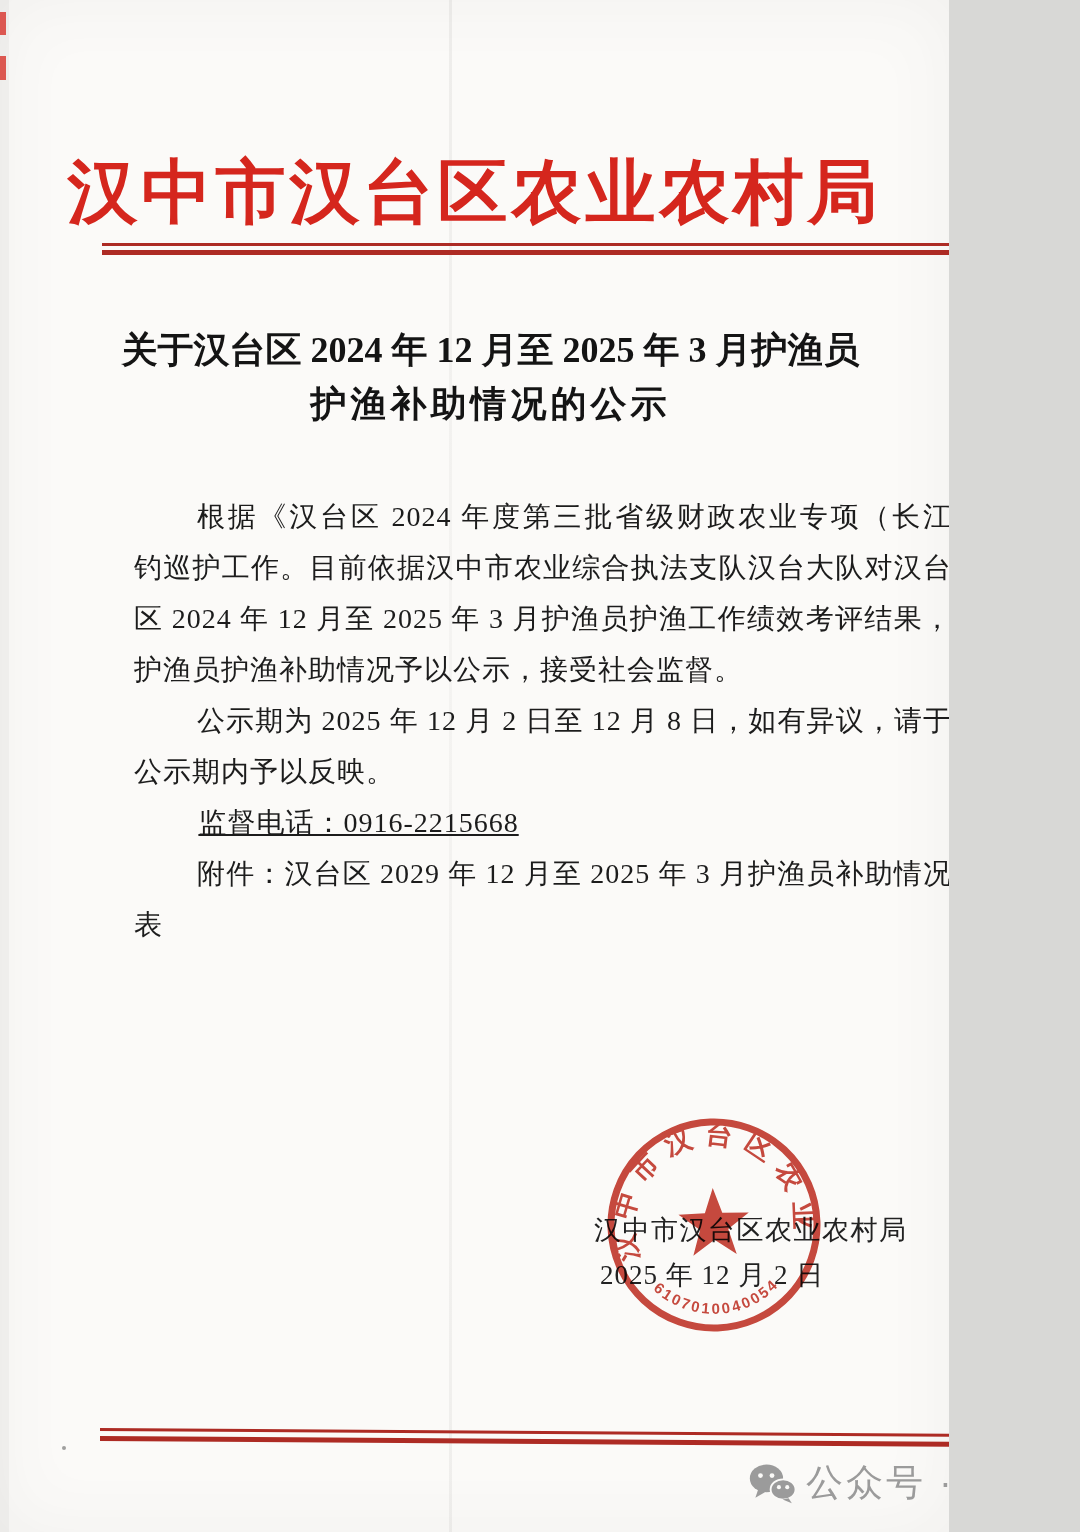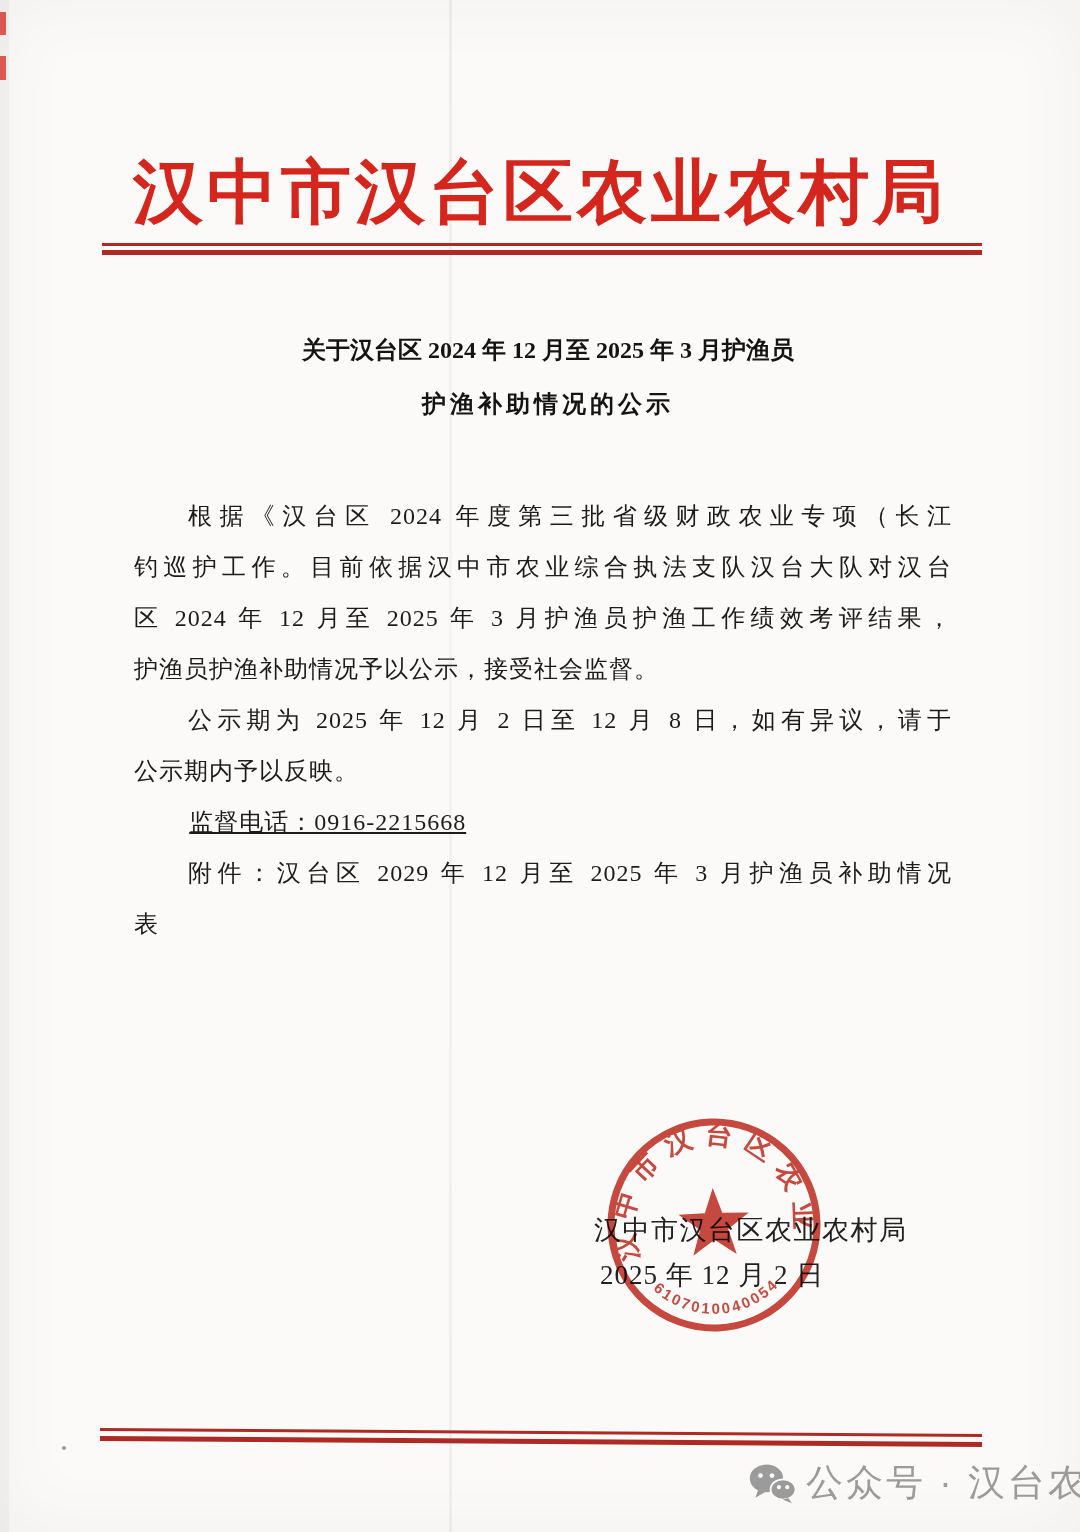--- a/index.html
+++ b/index.html
@@ -1,24 +1,25 @@
 <!DOCTYPE html>
 <html><head>
 <meta charset="utf-8">
 <style>
   html, body { margin: 0; padding: 0; background: #d8d8d6; }
   .page {
     position: relative;
-    width: 1080px;
+    width: 917px;
     height: 1532px;
     background: #fbfaf8;
     overflow: hidden;
     font-family: "Liberation Serif", "DejaVu Serif", serif;
     color: #1c1c1c;
     box-shadow: inset 0 0 70px rgba(90,85,80,0.06);
+    padding-left: 32px;
   }
   
   .fold-line {
     position: absolute; left: 449px; top: 0; width: 3px; height: 100%;
     background: linear-gradient(to bottom, rgba(120,118,115,0.10), rgba(120,118,115,0.05) 40%, rgba(120,118,115,0.09));
   }
   .edge-strip {
     position: absolute; left: 0; top: 0; width: 9px; height: 100%;
     background: rgba(100,98,95,0.05);
   }
@@ -38,30 +39,30 @@
   .rule { position: absolute; left: 102px; width: 880px; background: #ad2b24; }
   .rule-top-thin  { top: 243px; height: 3px; }
   .rule-top-thick { top: 250px; height: 5px; }
 
   .rule-bottom { position: absolute; left: 100px; width: 882px; background: #ad2b24; transform: rotate(0.4deg); }
   .rule-bottom-thin  { top: 1431px; height: 3px; }
   .rule-bottom-thick { top: 1439px; height: 5px; }
 
   
   .doc-title {
-    position: absolute; left: 8px; top: 323px; width: 100%;
+    position: absolute; left: 16px; top: 323px; width: 100%;
     text-align: center; font-weight: bold; color: #141414;
-    font-size: 24px; line-height: 54px;
+    font-size: 36px; line-height: 54px;
   }
   .doc-title .t2 { letter-spacing: 4px; }
 
   
   .body-block {
     position: absolute; left: 134px; top: 491px; width: 818px;
-    font-size: 24px; line-height: 51px; color: #1c1c1c;
+    font-size: 28px; line-height: 51px; color: #1c1c1c;
     letter-spacing: 1px;
   }
   .bl { white-space: nowrap; }
   .bl.fill { white-space: normal; text-align: justify; text-align-last: justify; }
   .bl.ind { text-indent: 2.25em; }
   .bl.ind2 { text-indent: 2.3em; text-decoration: underline; }
 
   
   .sig-agency {
     position: absolute; left: 594px; top: 1212px;

